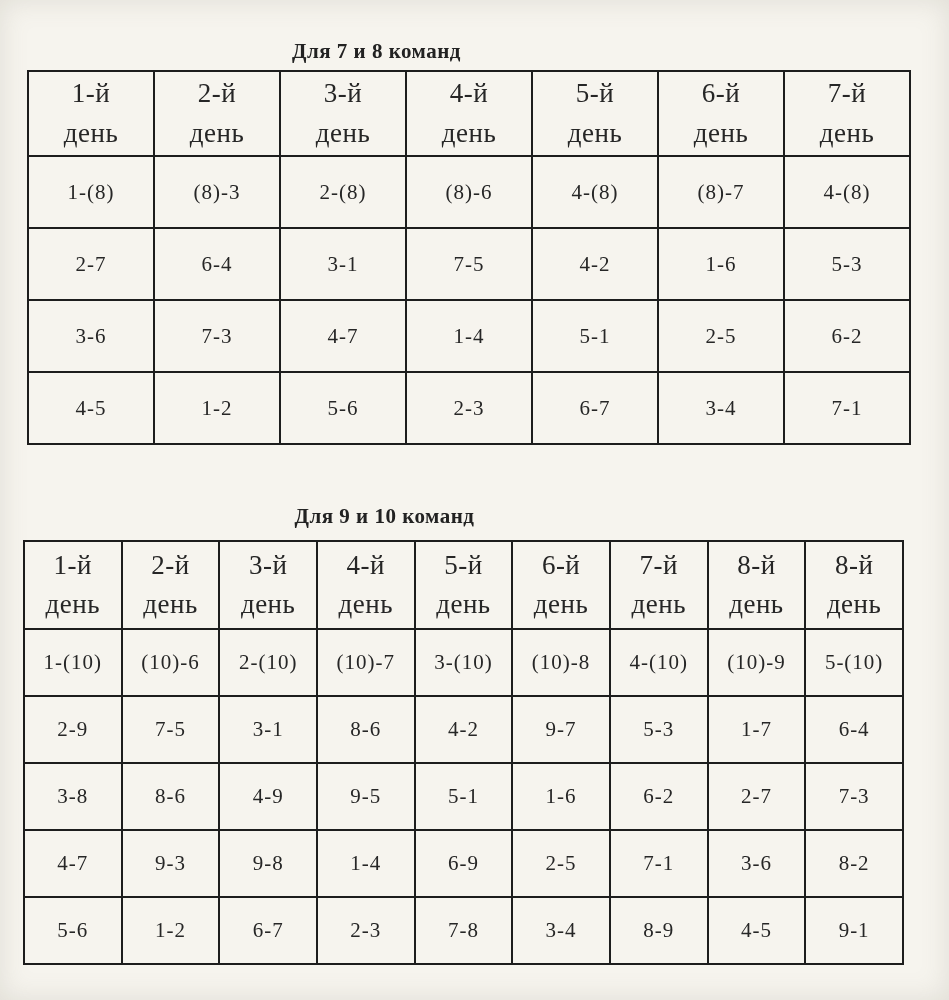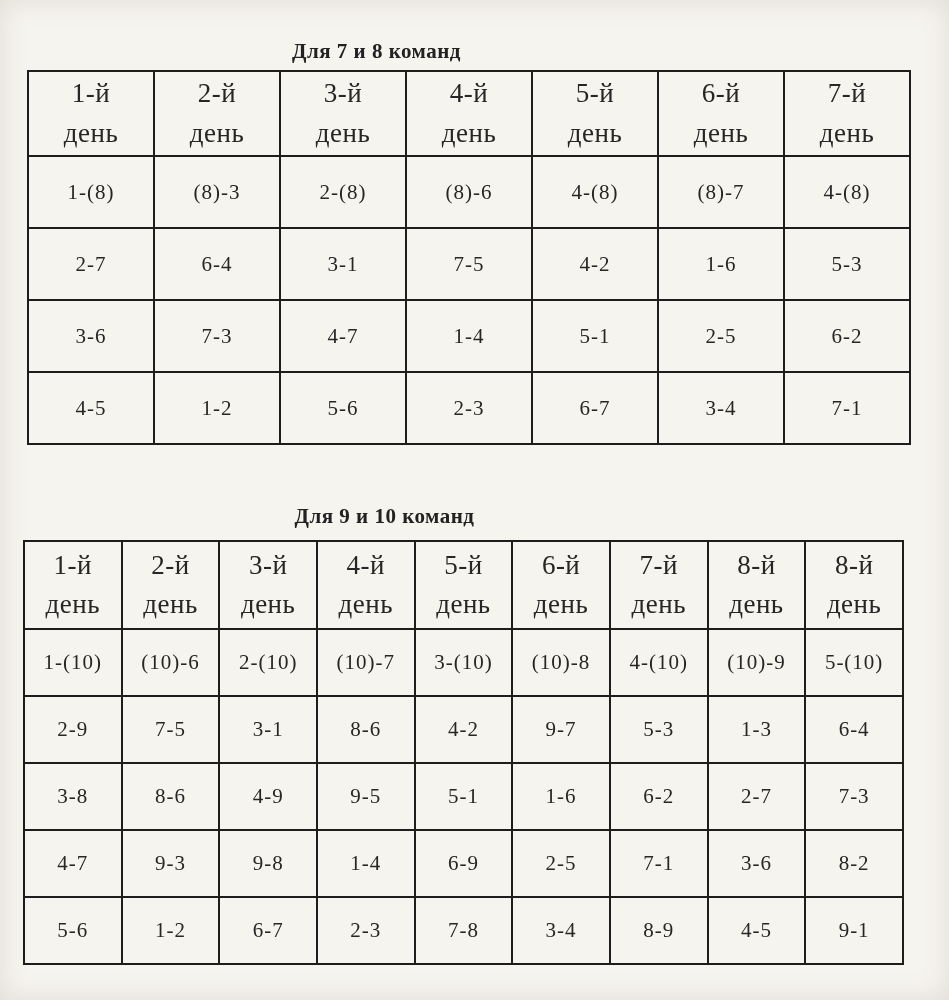--- a/index.html
+++ b/index.html
@@ -177,21 +177,21 @@
         <td>5-(10)</td>
       </tr>
       <tr>
         <td>2-9</td>
         <td>7-5</td>
         <td>3-1</td>
         <td>8-6</td>
         <td>4-2</td>
         <td>9-7</td>
         <td>5-3</td>
-        <td>1-3</td>
+        <td>1-7</td>
         <td>6-4</td>
       </tr>
       <tr>
         <td>3-8</td>
         <td>8-6</td>
         <td>4-9</td>
         <td>9-5</td>
         <td>5-1</td>
         <td>1-6</td>
         <td>6-2</td>

